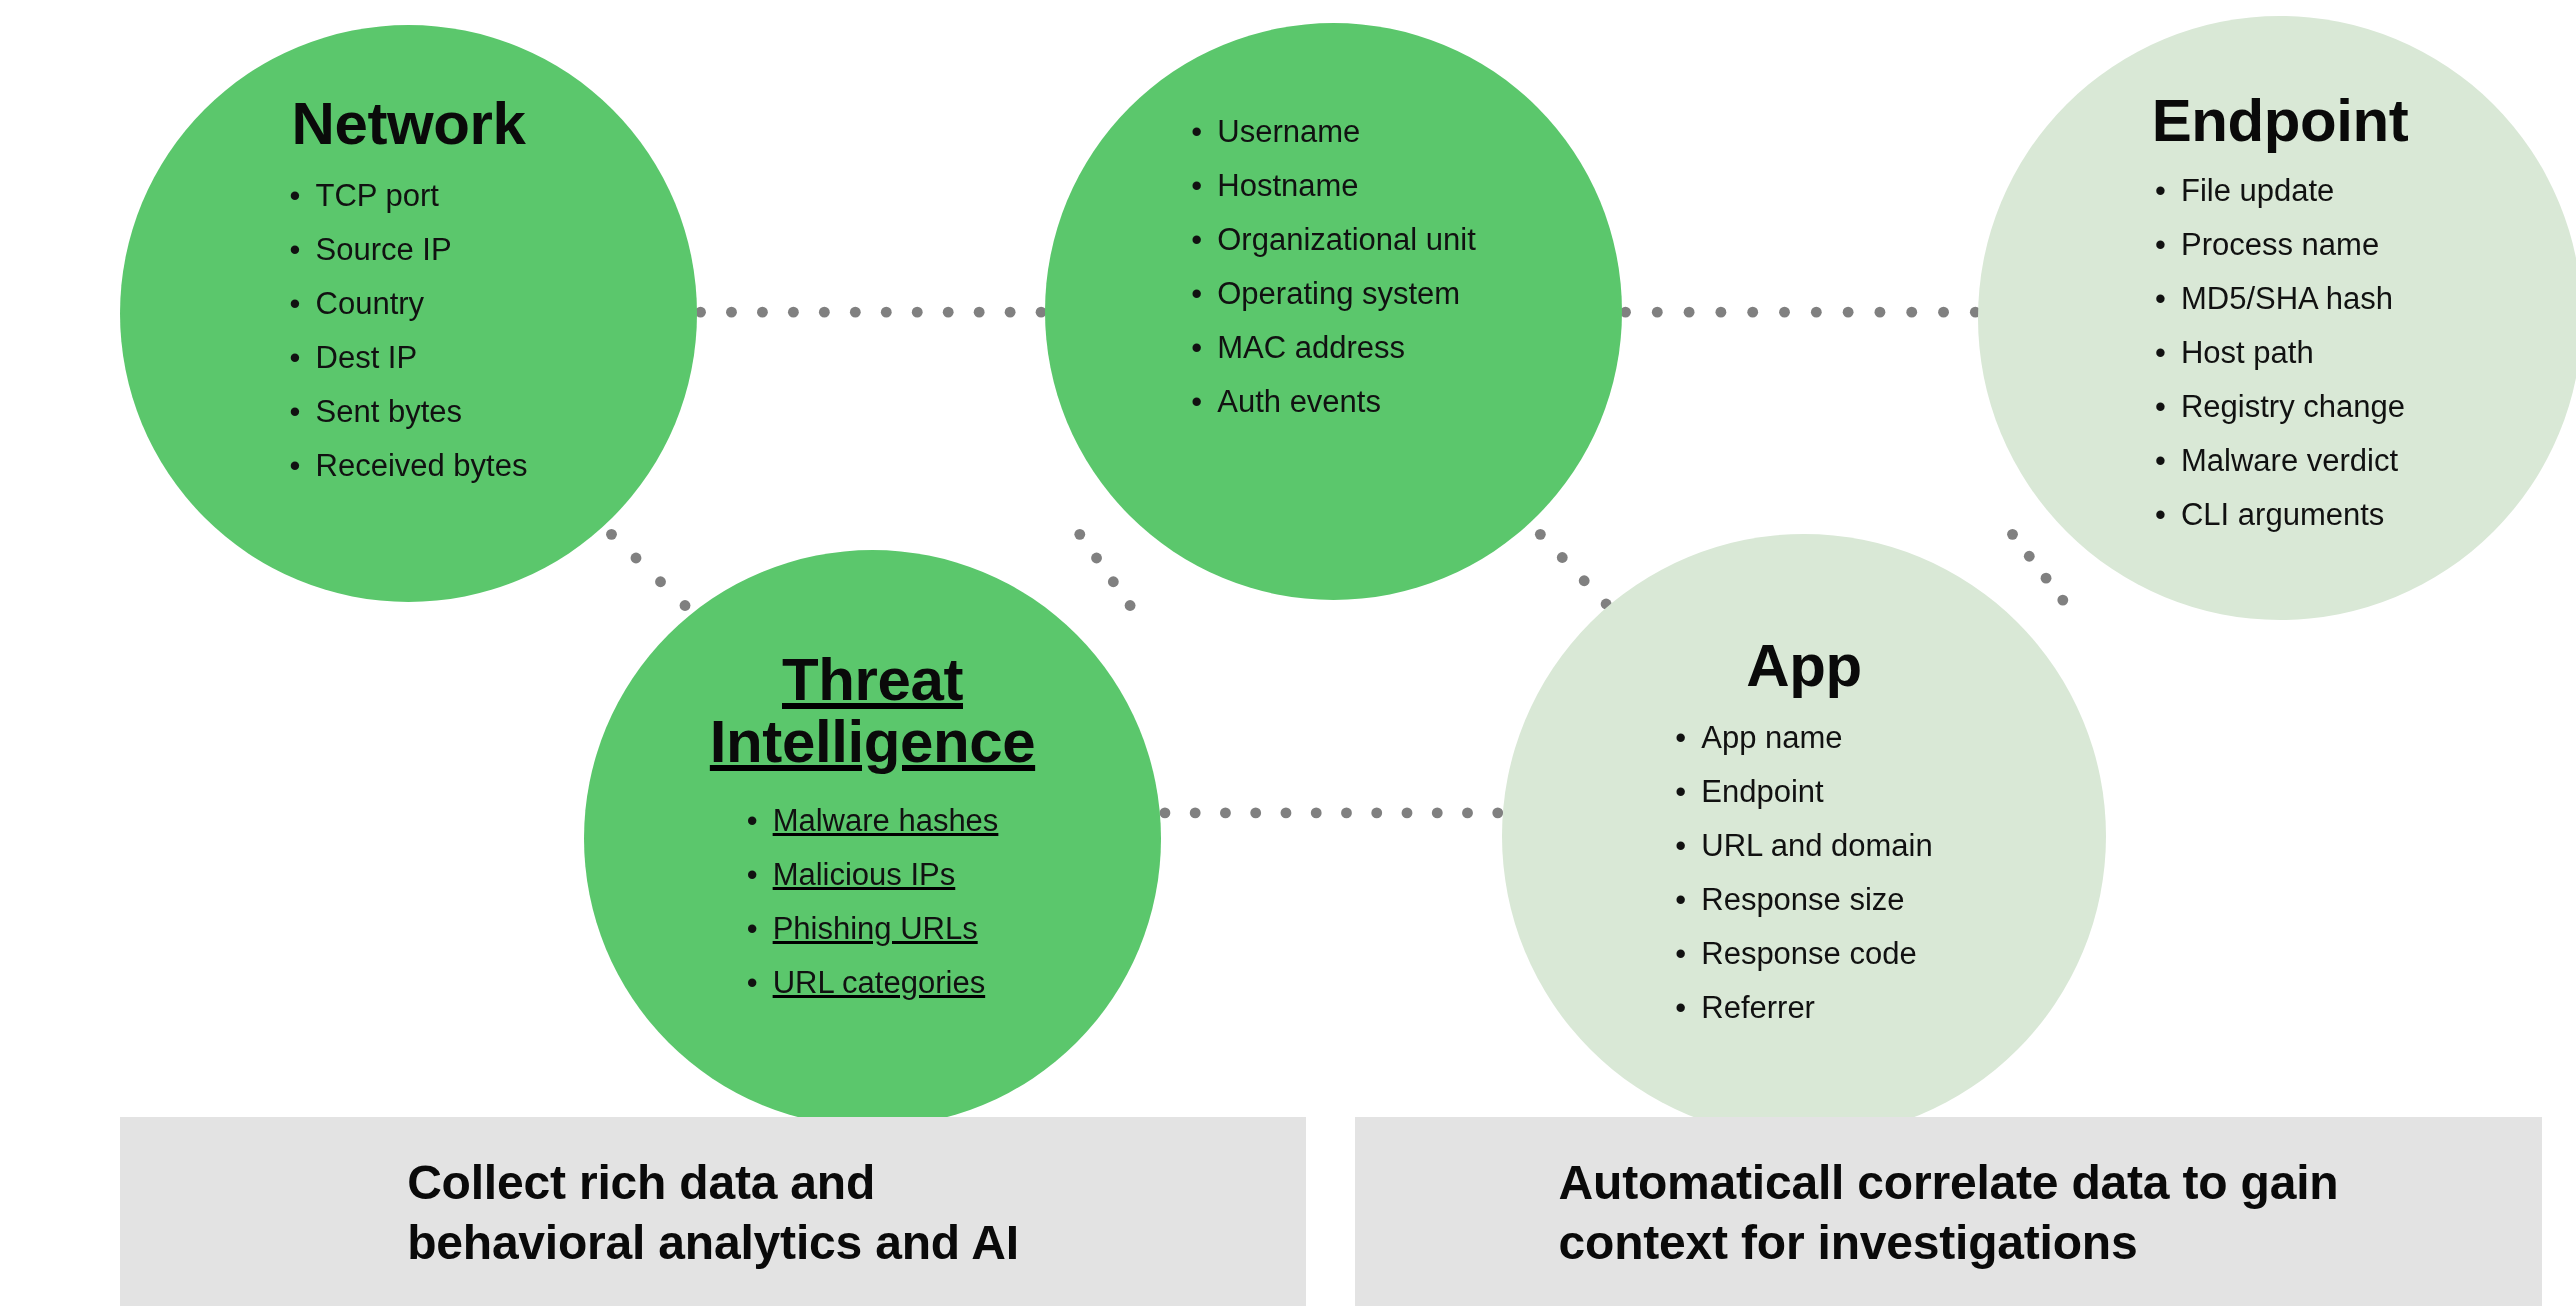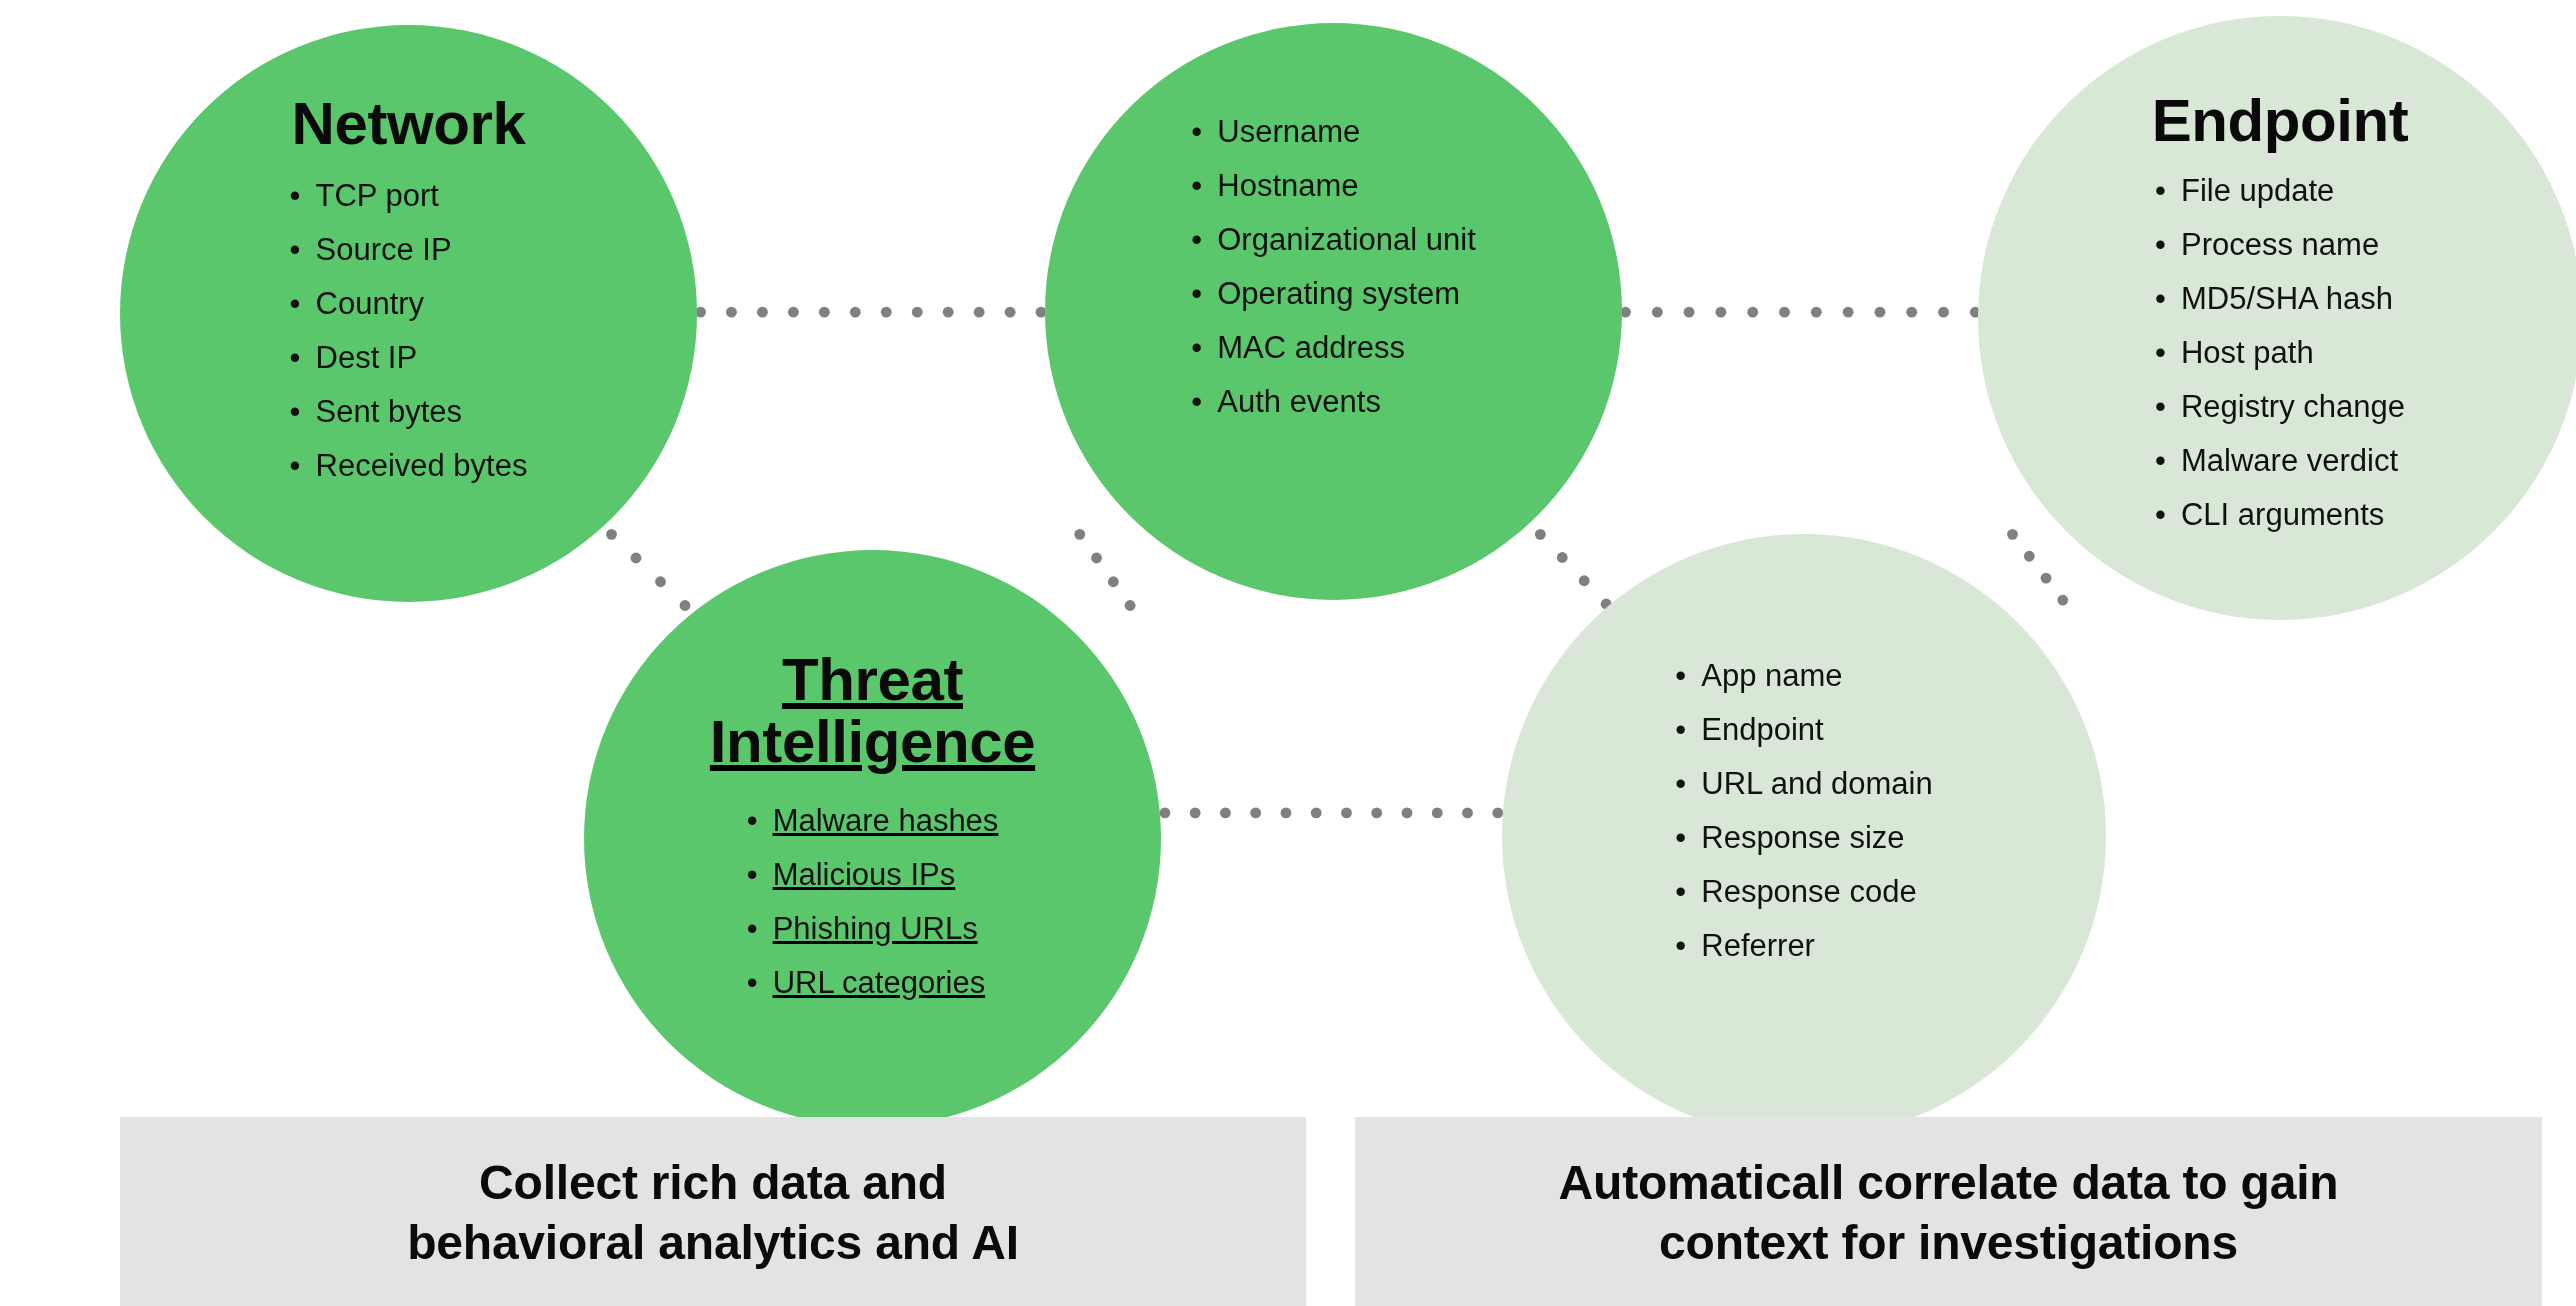--- a/index.html
+++ b/index.html
@@ -118,21 +118,20 @@
     align-items: flex-start;
     justify-content: center;
     padding-top: 36px;
     box-sizing: border-box;
   }
   .caption-text {
     font-weight: bold;
     font-size: 48px;
     line-height: 1.24;
     color: #0a0a0a;
-    text-align: center;
     letter-spacing: -0.2px;
     white-space: pre-line;
     max-width: 95%;
   }
   #caption-left  { left: 120px;  top: 1117px; width: 1186px; height: 190px; }
   #caption-right { left: 1355px; top: 1117px; width: 1187px; height: 190px; }
 </style>
 </head>
 <body>
 
@@ -234,20 +233,21 @@
 Intelligence</div>
     <ul class="node-list">
         <li><span class="bullet">•</span><span>Malware hashes</span></li>
         <li><span class="bullet">•</span><span>Malicious IPs</span></li>
         <li><span class="bullet">•</span><span>Phishing URLs</span></li>
         <li><span class="bullet">•</span><span>URL categories</span></li>
       </ul>
   </div>
 
   <div class="node light" id="node-app">
+    <div class="node-title">App</div>
     <ul class="node-list">
         <li><span class="bullet">•</span><span>App name</span></li>
         <li><span class="bullet">•</span><span>Endpoint</span></li>
         <li><span class="bullet">•</span><span>URL and domain</span></li>
         <li><span class="bullet">•</span><span>Response size</span></li>
         <li><span class="bullet">•</span><span>Response code</span></li>
         <li><span class="bullet">•</span><span>Referrer</span></li>
       </ul>
   </div>
 

